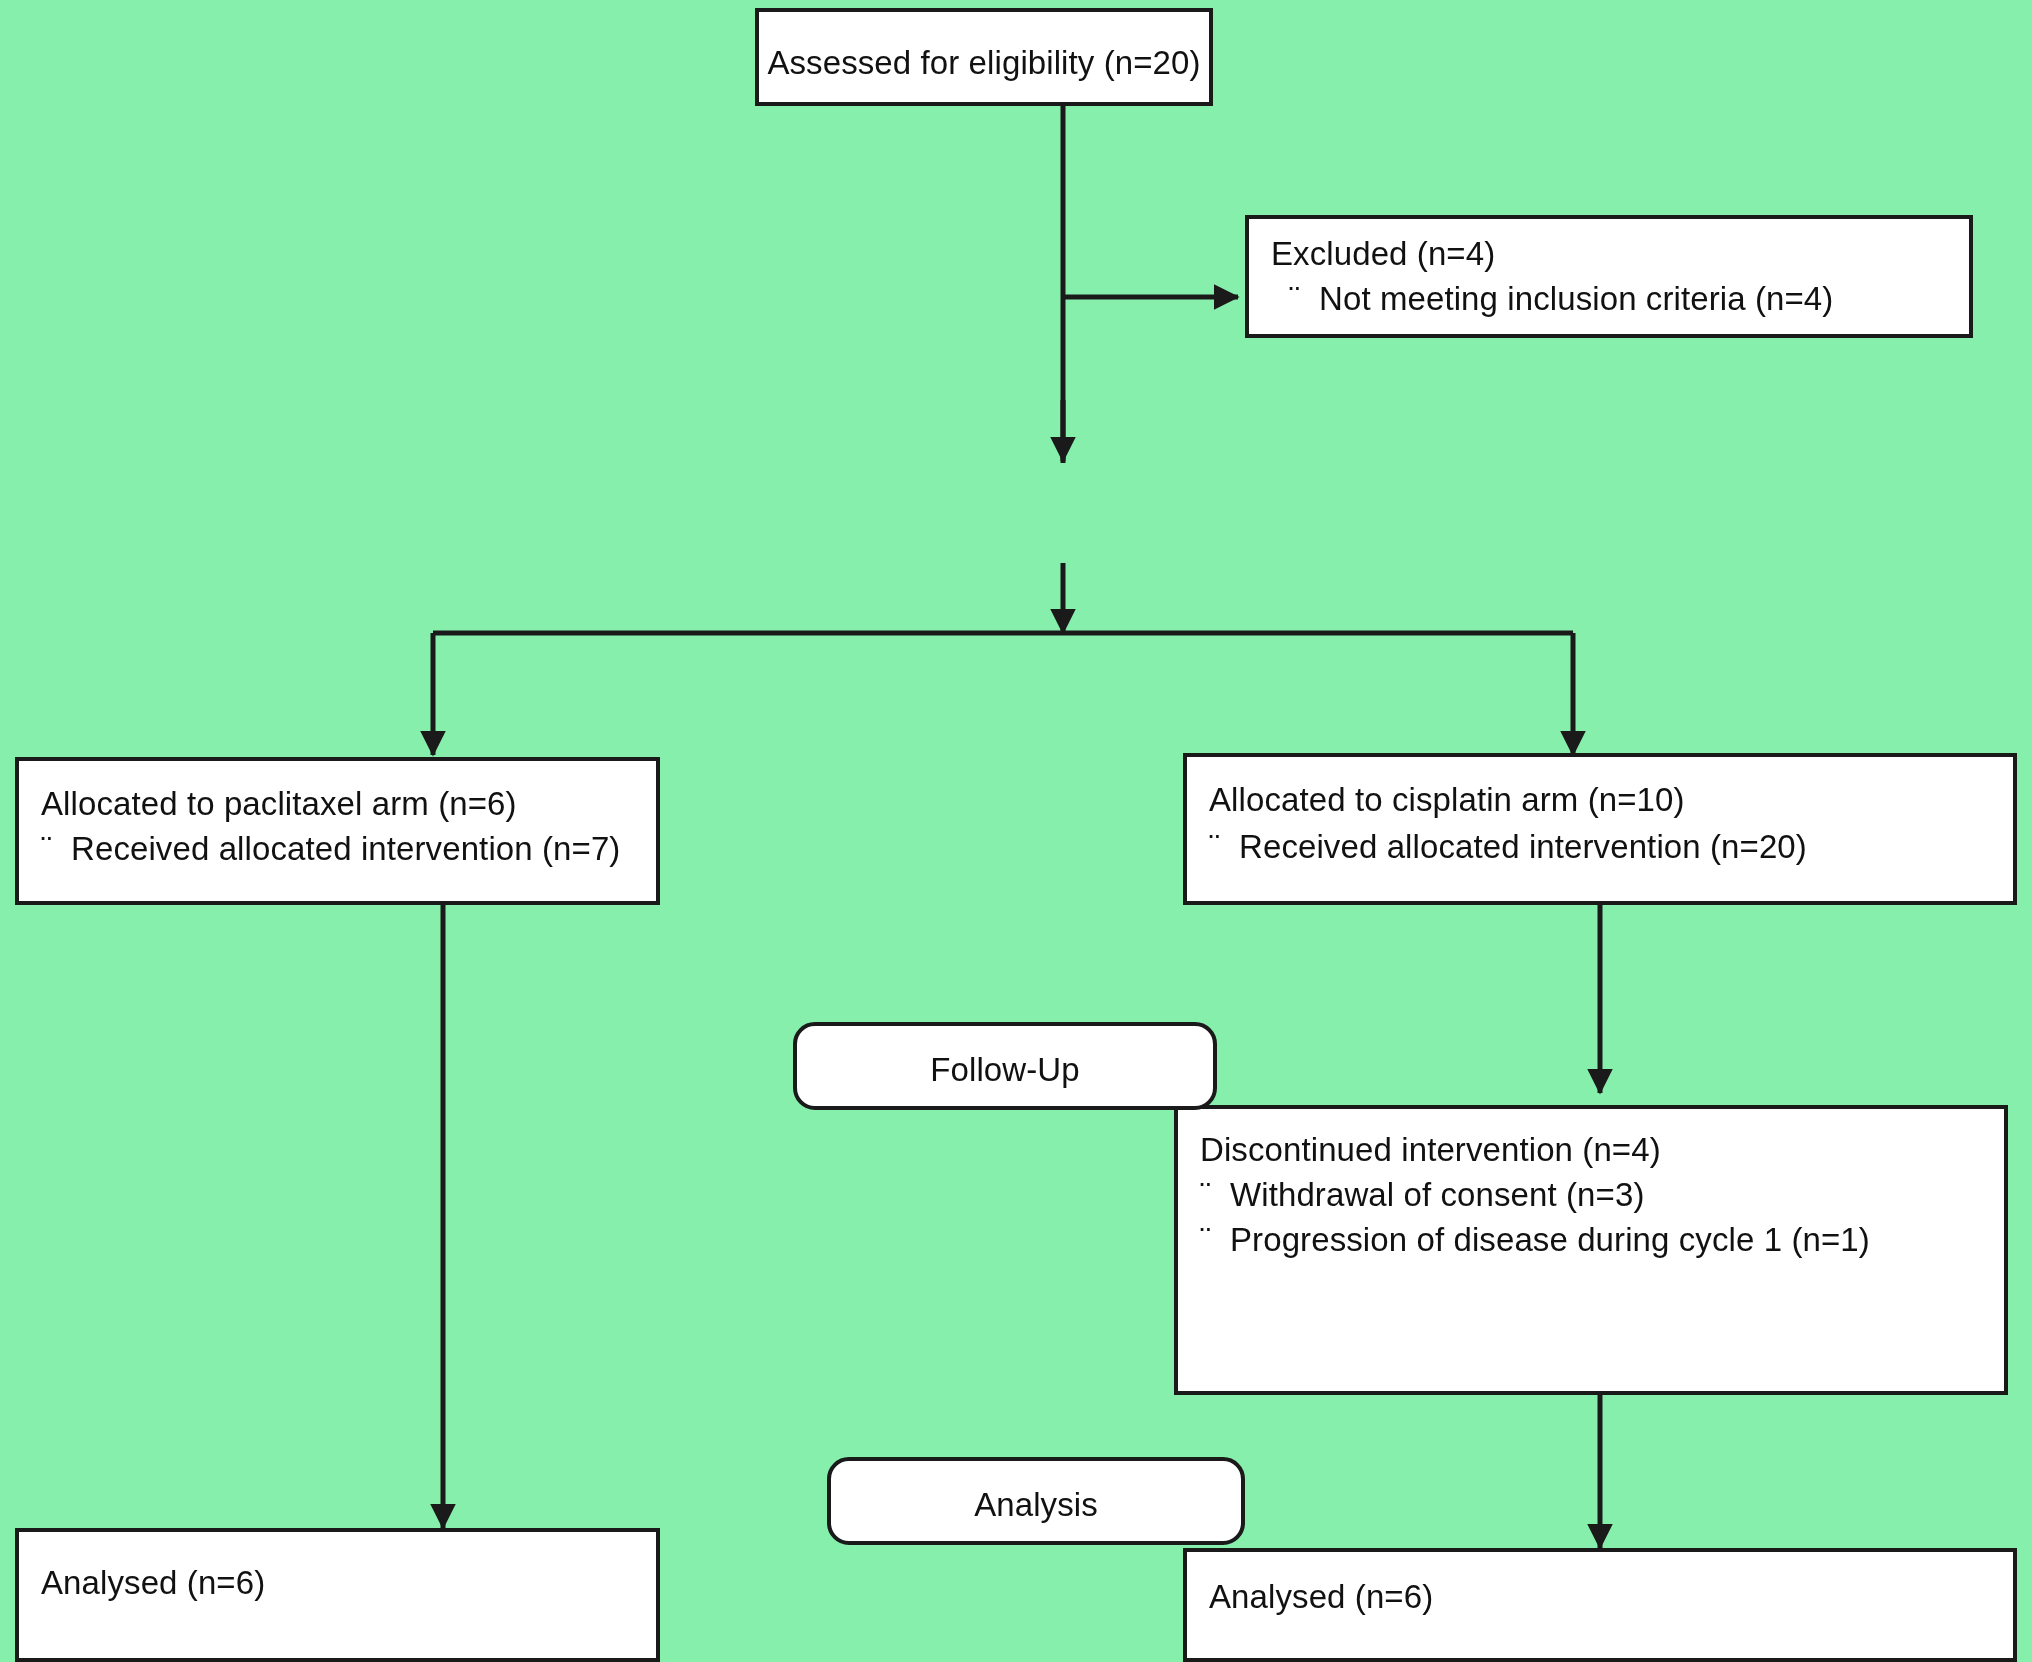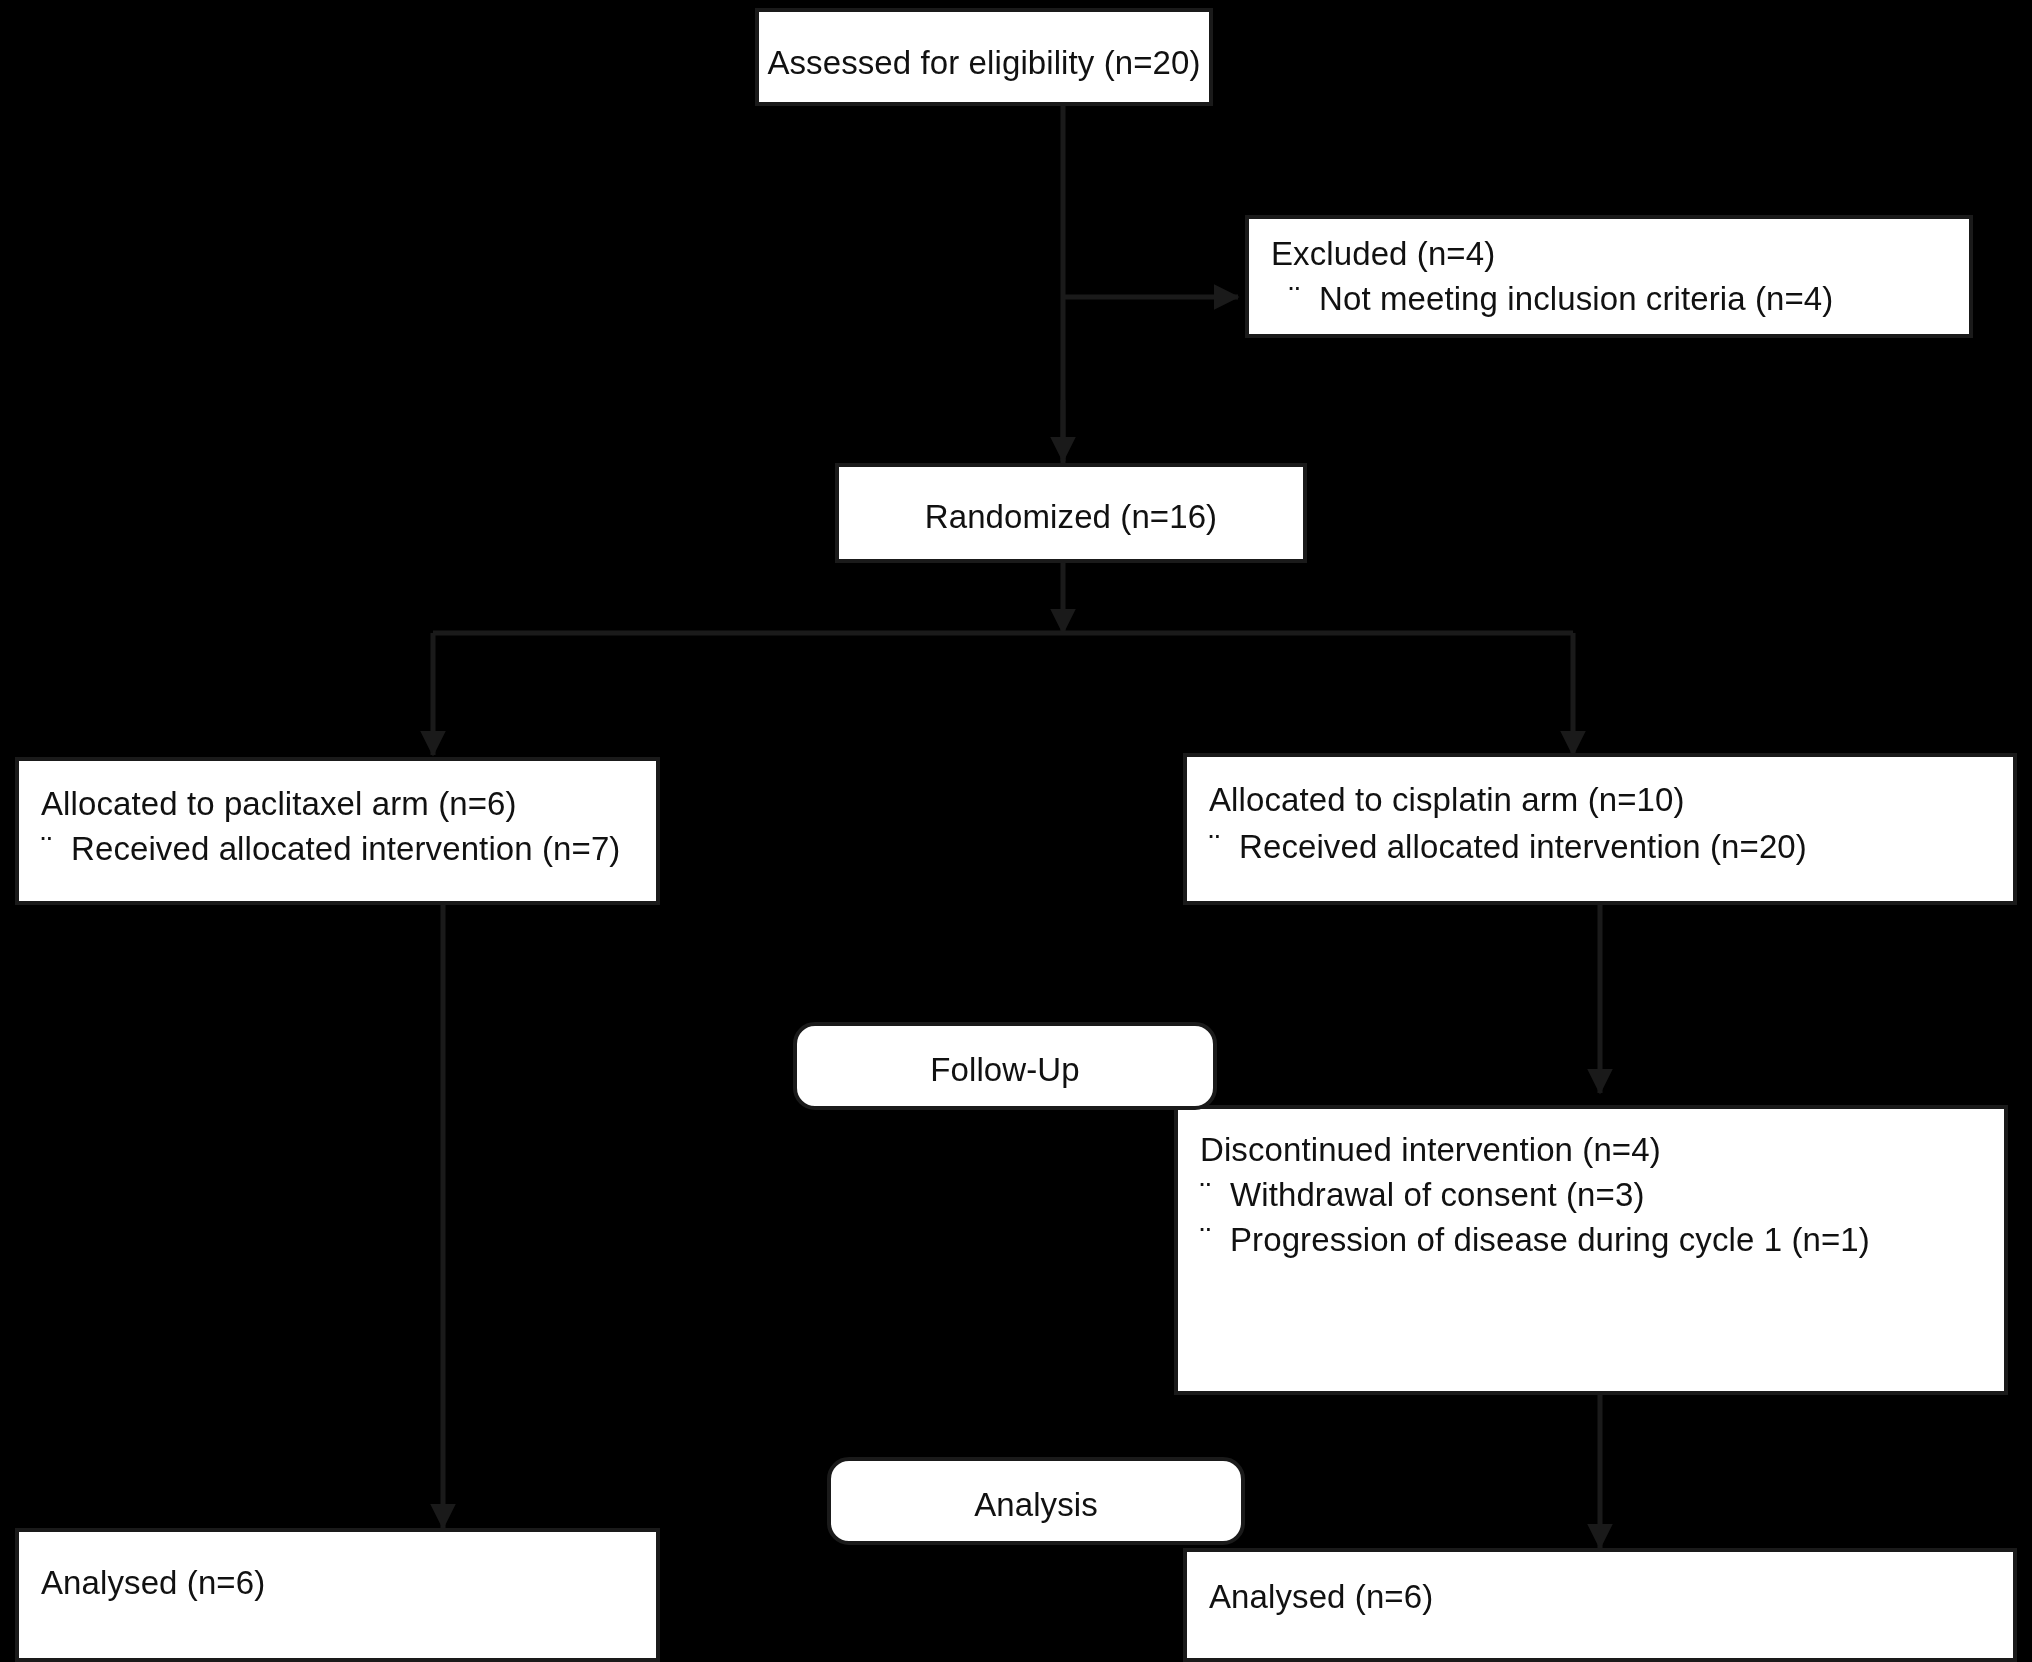--- a/index.html
+++ b/index.html
@@ -7,21 +7,21 @@
     padding: 0;
     background: #ffffff;
   }
   body {
     font-family: "Liberation Sans", sans-serif;
   }
   #stage {
     position: relative;
     width: 2032px;
     height: 1662px;
-    background: #000000;
+    background: #86efac;
     overflow: hidden;
   }
   #flow-svg {
     position: absolute;
     left: 0;
     top: 0;
     width: 2032px;
     height: 1662px;
   }
   .node-box {
@@ -95,23 +95,20 @@
     <div class="node-text centered" style="top:28px;">Assessed for eligibility (n=20)</div>
   </div>
 
   <div class="node-box" style="left:1245px; top:215px; width:728px; height:123px;">
     <div class="node-text" style="left:22px; top:12px;">Excluded (n=4)</div>
     <div class="node-text" style="left:40px; top:57px;">
       <span class="bullet-mark">¨</span><span>Not meeting inclusion criteria (n=4)</span>
     </div>
   </div>
 
-  <div class="node-box" style="left:835px; top:463px; width:472px; height:100px;">
-    <div class="node-text centered" style="top:27px;">Randomized (n=16)</div>
-  </div>
 
   <div class="node-box" style="left:15px; top:757px; width:645px; height:148px;">
     <div class="node-text" style="left:22px; top:20px;">Allocated to paclitaxel arm (n=6)</div>
     <div class="node-text" style="left:22px; top:65px;">
       <span class="bullet-mark">¨</span><span>Received allocated intervention (n=7)</span>
     </div>
   </div>
 
   <div class="node-box" style="left:1183px; top:753px; width:834px; height:152px;">
     <div class="node-text" style="left:22px; top:20px;">Allocated to cisplatin arm (n=10)</div>

